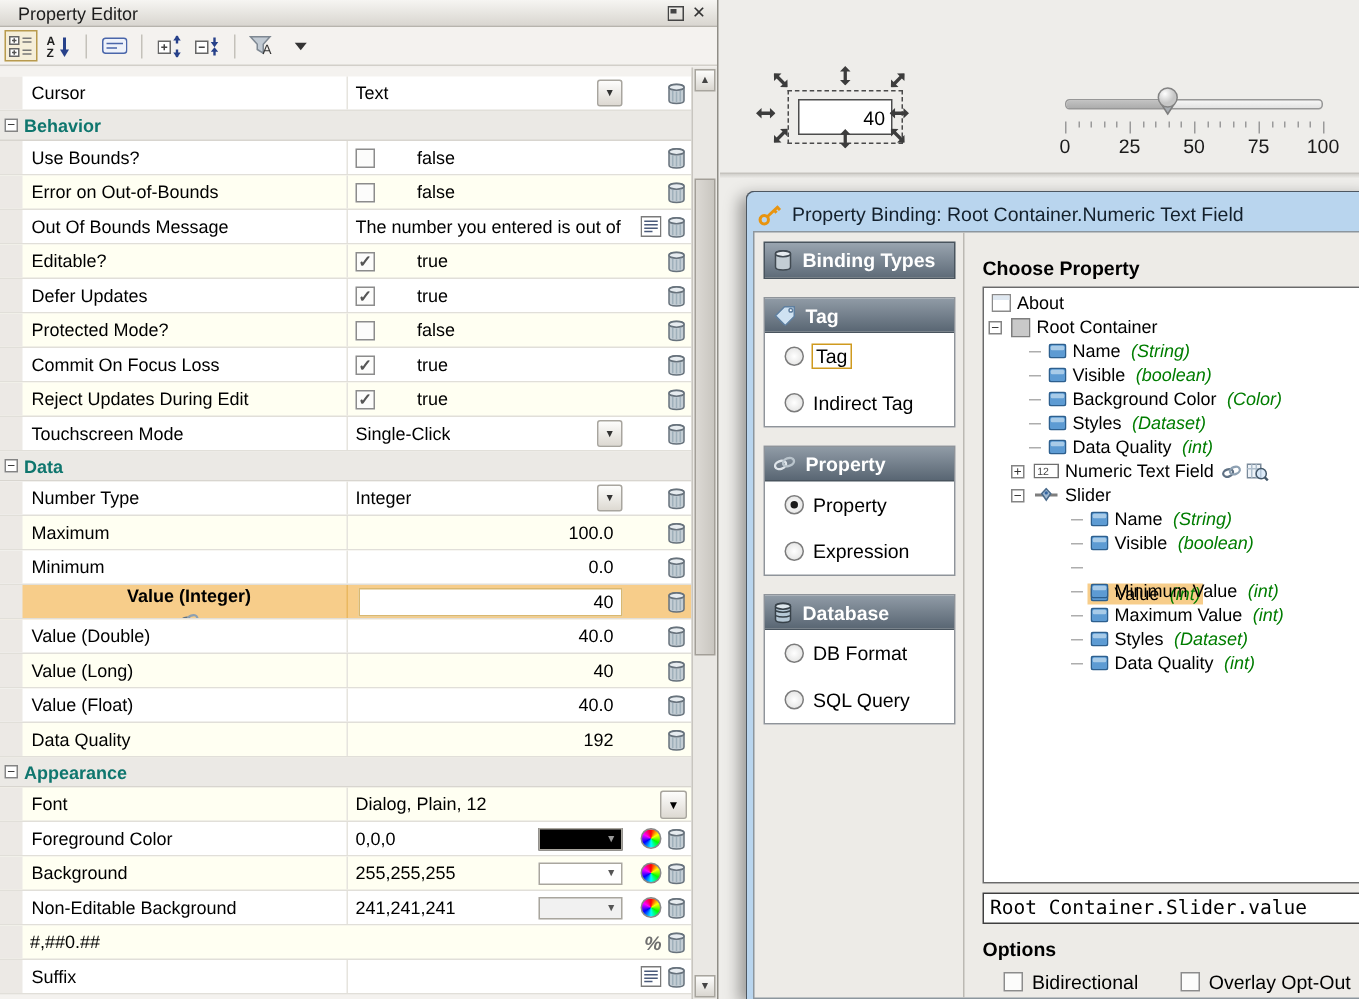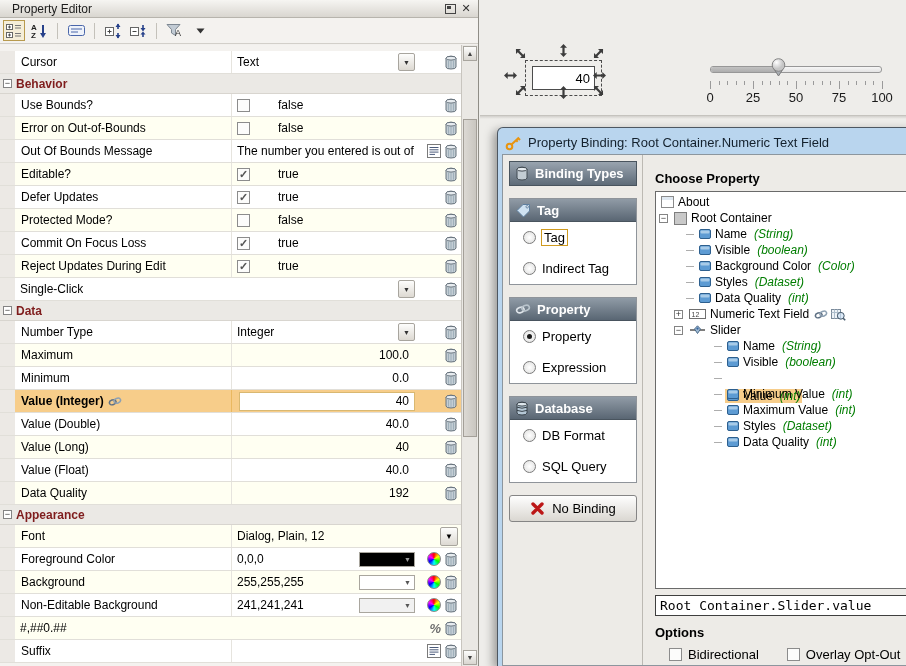--- a/index.html
+++ b/index.html
@@ -21,23 +21,23 @@
   .tb-sep{width:1px;height:16px;background:#c4c1ba;margin:0 4px;}
   .pe-body{position:absolute;top:45px;bottom:0;left:0;right:0;display:flex;}
   .pe-rows{flex:1;padding-top:6px;background:#f4f2ef;overflow:hidden;}
   .row{display:flex;align-items:center;height:23px;border-bottom:1px solid #e1dfd9;background:#fff;}
   .row.alt{background:#fffff2;}
   .row.cat{height:20px;background:#ebe9e5;border-bottom:1px solid #d8d5cf;}
   .row.sel{background:#f7cd8a;}
   .gutter{width:15px;align-self:stretch;background:#ece9e5;flex:none;}
   .row.sel .gutter{background:#ece9e5;}
   .lbl-cell{width:217px;flex:none;display:flex;align-items:center;gap:4px;padding-left:6px;overflow:hidden;white-space:nowrap;border-right:1px solid #e6e4de;align-self:stretch;}
-  .row.sel .lbl-cell{font-weight:bold;border-right-color:#eab860;}
+  .row.sel .lbl-cell{font-weight:bold;border-right-color:#eab860;flex-direction:column;}
   .cat-exp{width:9px;height:9px;border:1px solid #848484;background:#fff;font-size:9px;line-height:7px;text-align:center;color:#333;margin-left:3px;flex:none;}
-  .cat-lbl{color:#7f1d1d;font-weight:bold;margin-left:4px;}
+  .cat-lbl{color:#0f766e;font-weight:bold;margin-left:4px;}
   .val-cell{flex:1;display:flex;align-items:center;padding-left:5px;overflow:hidden;white-space:nowrap;align-self:stretch;position:relative;gap:23px;}
   .val-num{margin-left:auto;padding-right:8px;}
   .dd-btn{margin-left:auto;margin-right:2px;width:17px;height:18px;border:1px solid #a8a59e;border-radius:2px;background:linear-gradient(#fdfdfc,#ddd9d2);display:flex;align-items:center;justify-content:center;font-size:7px;color:#333;flex:none;}
   .cb{width:13px;height:13px;border:1px solid #8c8c8c;background:#fcfcfb;display:flex;align-items:center;justify-content:center;font-size:11px;font-weight:bold;color:#555;margin-right:5px;flex:none;}
   .edit-box{flex:1;height:19px;margin:0 2px;background:#fff;border:1px solid #d9b871;display:flex;align-items:center;}
   .edit-box span{margin-left:auto;padding-right:5px;}
   .swatch{margin-left:auto;margin-right:2px;width:56px;height:15px;border:1px solid #a9a69e;display:flex;align-items:center;justify-content:flex-end;padding-right:3px;font-size:7px;flex:none;}
   .trail{width:44px;flex:none;display:flex;align-items:center;justify-content:flex-end;gap:3px;padding-right:3px;align-self:stretch;}
   .pct{font-size:13px;font-weight:bold;color:#6f6f6f;font-style:italic;}
   .fontdd{width:18px;height:19px;border:1px solid #a8a59e;border-radius:2px;background:linear-gradient(#fdfdfc,#ddd9d2);display:flex;align-items:center;justify-content:center;font-size:8px;color:#000;}
@@ -354,20 +354,23 @@
                 <svg width="14" height="15">
                   <path d="M2 3.2 Q2 1.2 7 1.2 Q12 1.2 12 3.2 L12 12 Q12 14 7 14 Q2 14 2 12 Z" fill="#c3cdd4" stroke="#67727c"></path>
                   <ellipse cx="7" cy="3.2" rx="5" ry="1.9" fill="#e7ecf0" stroke="#67727c"></ellipse>
                   <path d="M4.5 5.5 V12.6 M7 6 V13 M9.5 5.5 V12.6" stroke="#9fb0bb"></path>
                 </svg>
               </span>
             </span>
           </div>
           <div class="row  ">
     <span class="gutter"></span>
+    <span class="lbl-cell">
+              <span>Touchscreen Mode</span>
+            </span>
     <span class="val-cell">
               <span style="overflow:hidden;text-overflow:clip;">Single-Click</span>
               <span class="dd-btn">▼</span>
             </span>
     <span class="trail">
               <span class="ic">
                 <svg width="14" height="15">
                   <path d="M2 3.2 Q2 1.2 7 1.2 Q12 1.2 12 3.2 L12 12 Q12 14 7 14 Q2 14 2 12 Z" fill="#c3cdd4" stroke="#67727c"></path>
                   <ellipse cx="7" cy="3.2" rx="5" ry="1.9" fill="#e7ecf0" stroke="#67727c"></ellipse>
                   <path d="M4.5 5.5 V12.6 M7 6 V13 M9.5 5.5 V12.6" stroke="#9fb0bb"></path>
@@ -805,28 +808,20 @@
     <div class="radio-row">
       <span class="radio "></span>
       <span class="r-lbl ">DB Format</span>
               </div>
               <div class="radio-row">
       <span class="radio "></span>
       <span class="r-lbl ">SQL Query</span>
               </div>
   </div>
           </div>
-        <button class="no-binding-btn">
-          <span class="ic">
-              <svg width="15" height="15">
-                <path d="M3 3 L12 12 M12 3 L3 12" stroke="#bc1717" stroke-width="3.4" stroke-linecap="round"></path>
-              </svg>
-            </span>
-          <span>No Binding</span>
-        </button>
       </div>
       <div class="dlg-main">
         <div class="choose-label">Choose Property</div>
         <div class="tree-panel" id="tree">
             <div class="tnode" style="padding-left:3px">
     <span class="hl ">
       <span class="ic">
                   <svg width="13" height="12">
                     <rect x="0.5" y="0.5" width="12" height="11" fill="#fff" stroke="#8a8a8a"></rect>
                     <rect x="1" y="1" width="11" height="3" fill="#dfe8f1"></rect>

